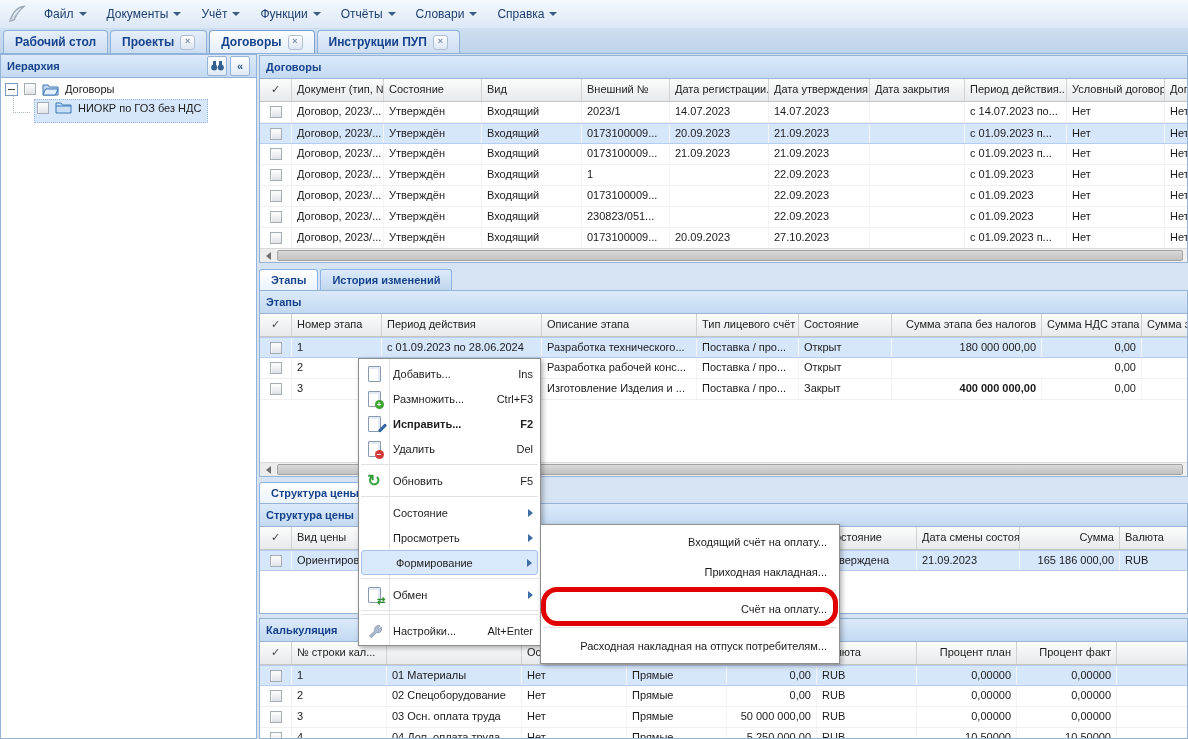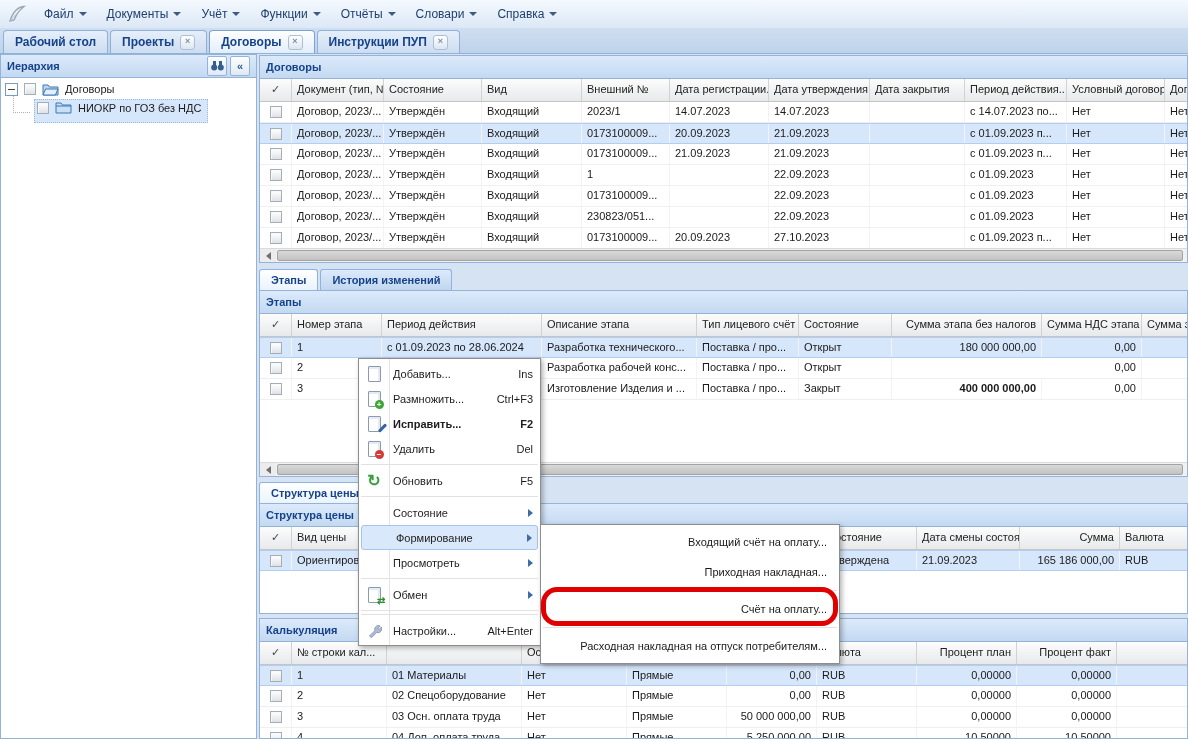--- a/index.html
+++ b/index.html
@@ -561,28 +561,28 @@
       <span class="ic refresh-glyph">↻</span>
       <span class="lbl">Обновить</span>
       <span class="sc">F5</span>
     </div>
     <div class="msep"></div>
     <div class="mi">
       <span class="ic"></span>
       <span class="lbl">Состояние</span>
       <span class="sub-arrow"></span>
     </div>
+    <div class="mi">
+      <span class="ic"></span>
+      <span class="lbl">Просмотреть</span>
+      <span class="sub-arrow"></span>
+    </div>
     <div class="mi hl">
       <span class="ic"></span>
       <span class="lbl">Формирование</span>
-      <span class="sub-arrow"></span>
-    </div>
-    <div class="mi">
-      <span class="ic"></span>
-      <span class="lbl">Просмотреть</span>
       <span class="sub-arrow"></span>
     </div>
     <div class="msep"></div>
     <div class="mi">
       <span class="ic">
           <span class="pg">
             <span class="bxch">⇄</span>
           </span>
         </span>
       <span class="lbl">Обмен</span>

